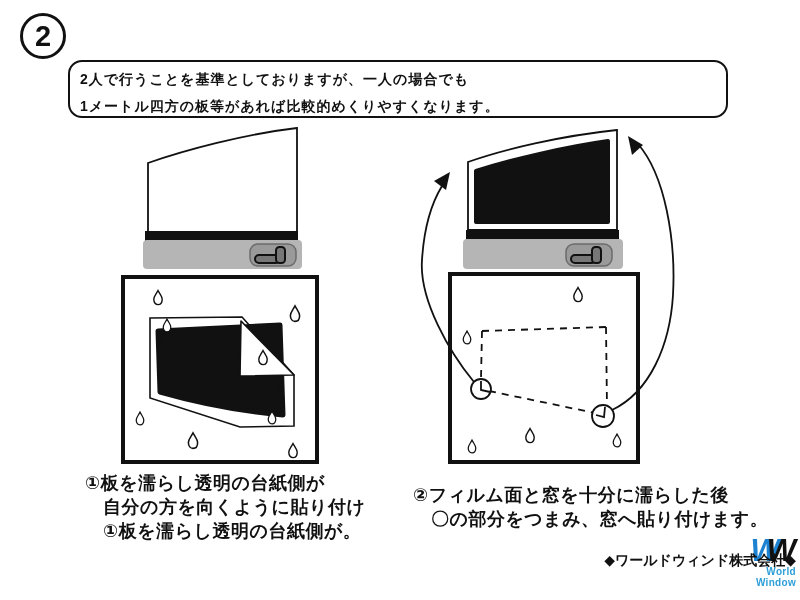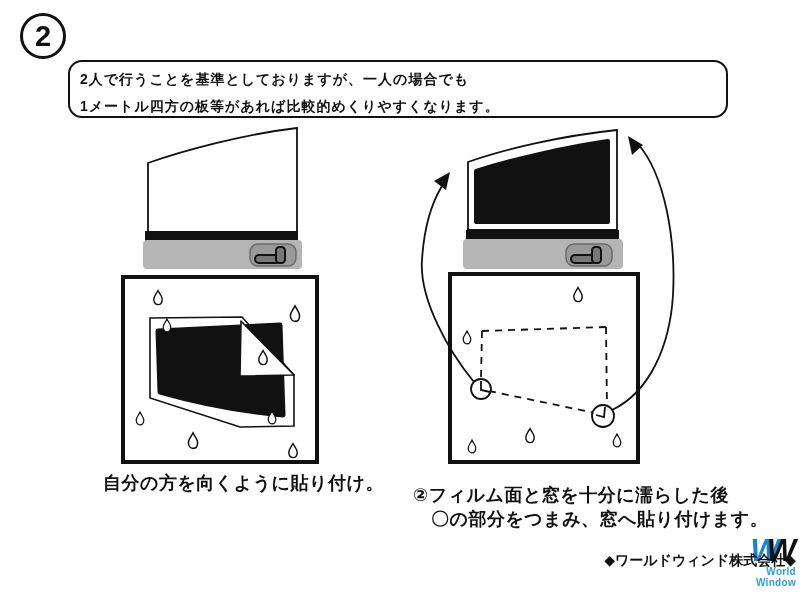--- a/index.html
+++ b/index.html
@@ -115,21 +115,23 @@
 <div class="abs step-badge">
   <span>2</span>
 </div>
 
 <div class="abs bubble">
   <div>2人で行うことを基準としておりますが、一人の場合でも</div>
   <div>1メートル四方の板等があれば比較的めくりやすくなります。</div>
 </div>
 
 <div class="abs caption caption-left">
-  <div class="cont">自分の方を向くように貼り付け。</div>
+  <div>①板を濡らし透明の台紙側が</div>
+  <div class="cont">自分の方を向くように貼り付け</div>
+  <div class="cont">①板を濡らし透明の台紙側が。</div>
 </div>
 
 <div class="abs caption caption-right">
   <div>②フィルム面と窓を十分に濡らした後</div>
   <div class="cont">〇の部分をつまみ、窓へ貼り付けます。</div>
 </div>
 
 <div class="abs logo-ws">
   <span class="logo-w1">W</span><span class="logo-w2">W</span>
 </div>

